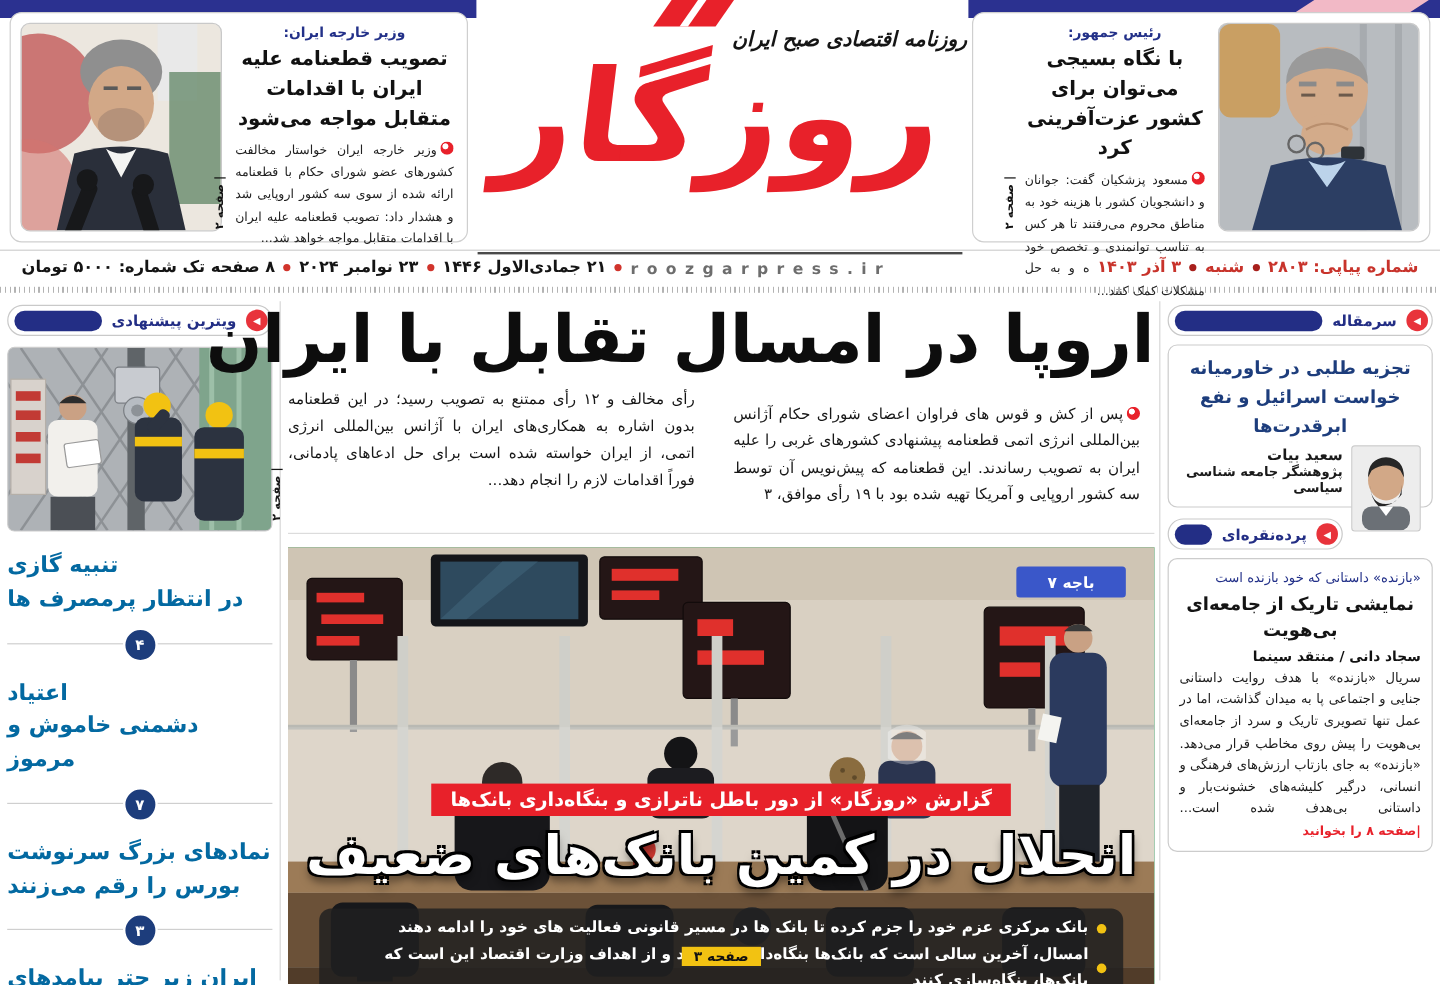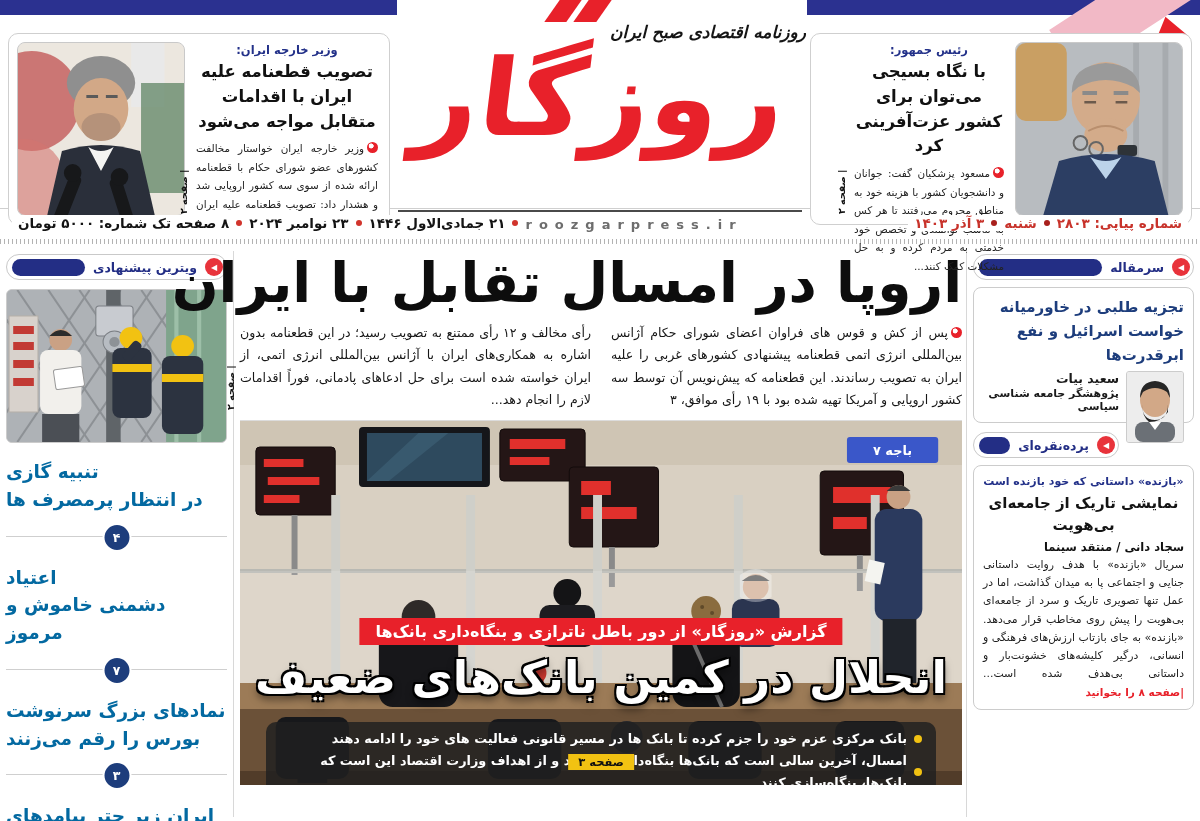--- a/index.html
+++ b/index.html
@@ -7,21 +7,21 @@
         font-family:"DejaVu Sans","Liberation Sans",sans-serif;color:#1a1a1a;margin:0 auto;}
   
   .topbar{position:absolute;top:0;height:15px;background:#2b3190;}
   .topbar.tb-left{left:0;width:397px;}
   .topbar.tb-right{right:0;width:393px;}
   .corner-pink{position:absolute;right:-38px;top:-26px;width:190px;height:52px;background:#f2b9c6;transform:rotate(-33deg);}
   .corner-red{position:absolute;right:14px;top:26px;width:30px;height:30px;background:#e8212a;transform:rotate(40deg) skewX(18deg);}
   .corner-dashes{position:absolute;right:62px;top:56px;width:110px;height:9px;
         background:repeating-linear-gradient(90deg,#7a1418 0 18px,transparent 18px 24px);}
   
-  .mast-card{position:absolute;top:33px;height:192px;width:382px;border:1px solid #cfcfcf;border-radius:10px;
+  .mast-card{position:absolute;top:10px;height:192px;width:382px;border:1px solid #cfcfcf;border-radius:10px;
         background:#fff;display:flex;padding:8px;box-sizing:border-box;gap:8px;z-index:3;}
   .mast-card.left-card{left:8px;}
   .mast-card.right-card{right:8px;padding-left:40px;}
   .photo-frame{width:166px;height:172px;border:1px solid #c9c9c9;border-radius:8px;overflow:hidden;flex:none;background:#ddd;}
   .photo-frame svg{display:block;width:100%;height:100%;}
   .mast-text{flex:1;display:flex;flex-direction:column;position:relative;padding:0 3px;min-width:0;}
   .mast-kicker{color:#233189;font-weight:bold;font-size:11.5px;text-align:center;margin-top:1px;}
   .mast-headline{font-size:16.5px;font-weight:bold;text-align:center;line-height:1.5;margin:3px 0 5px;color:#111;}
   .mast-body{font-size:10.4px;line-height:1.78;text-align:justify;color:#222;}
   .bullet-icon{display:inline-block;width:11px;height:11px;border-radius:50%;background:#e8212a;margin-left:3px;vertical-align:-1px;
@@ -71,39 +71,39 @@
   
   .center-col{position:absolute;left:240px;top:250px;width:722px;}
   .main-kicker{color:#e8212a;font-size:20.5px;font-weight:bold;text-align:center;margin:4px 0 0;}
   .main-headline{font-size:55px;font-weight:bold;text-align:center;line-height:1.2;margin:0 0 6px;color:#0d0d0d;
         letter-spacing:-2px;white-space:nowrap;}
   .lead{position:relative;display:flex;gap:20px;font-size:12.6px;line-height:1.78;text-align:justify;color:#161616;
         padding-bottom:8px;border-bottom:1px solid #dcdcdc;}
   .lead-col{flex:1;min-width:0;}
   .lead-ref{position:absolute;left:0px;bottom:10px;font-size:9.5px;font-weight:bold;transform:rotate(-90deg);
         transform-origin:left bottom;white-space:nowrap;}
-  .photo-block{position:relative;margin-top:0;height:364px;overflow:hidden;background:#15803d;}
+  .photo-block{position:relative;margin-top:11px;height:364px;overflow:hidden;background:#15803d;}
   .photo-block > svg{display:block;width:100%;height:100%;}
   .ph-kicker{position:absolute;top:197px;left:50%;transform:translateX(-50%);background:#e8212a;color:#fff;
         font-weight:bold;font-size:16px;padding:4px 16px;white-space:nowrap;}
   .ph-headline{position:absolute;top:230px;left:0;right:0;text-align:center;color:#fff;font-size:45px;font-weight:bold;
         white-space:nowrap;letter-spacing:-1px;
         text-shadow:2px 2px 0 #000,-2px 2px 0 #000,2px -2px 0 #000,-2px -2px 0 #000,0 5px 8px rgba(0,0,0,.55);}
   .ph-box{position:absolute;top:301px;left:26px;right:26px;background:rgba(32,32,32,.84);border-radius:10px;
         padding:6px 14px;color:#fff;font-size:12.8px;font-weight:bold;line-height:1.75;}
   .ph-line{display:flex;align-items:center;gap:7px;}
   .ph-dot{width:8px;height:8px;border-radius:50%;background:#f2c212;flex:none;}
   .ph-chip{position:absolute;bottom:15px;left:50%;transform:translateX(-50%);background:#f2c212;color:#111;
         font-size:11.5px;font-weight:bold;padding:1px 10px;}
   
   .right-rail{position:absolute;right:6px;top:254px;width:221px;bottom:4px;}
   .sec-box{border:1px solid #ccc;border-radius:8px;margin:7px 0 9px;padding:7px 9px;box-sizing:border-box;background:#fff;}
-  .sec-headline{color:#1d3d7c;font-weight:bold;font-size:15px;line-height:1.6;margin:0 0 4px;}
+  .sec-headline{color:#1d3d7c;font-weight:bold;font-size:15px;text-align:center;line-height:1.6;margin:0 0 4px;}
   .sec-headline2{color:#141414;font-weight:bold;font-size:15px;text-align:center;line-height:1.5;margin:1px 0 3px;}
-  .sec-kicker{color:#233189;font-weight:bold;font-size:11px;text-align:center;line-height:1.6;margin:0;}
+  .sec-kicker{color:#233189;font-weight:normal;font-size:11px;line-height:1.6;margin:0;}
   .author-photo{float:right;width:56px;height:70px;margin-left:7px;margin-bottom:2px;border:1px solid #ccc;
         border-radius:3px;overflow:hidden;background:#ededed;}
   .author-photo svg{display:block;width:100%;height:100%;}
   .author-name{font-weight:bold;font-size:12.5px;text-align:right;margin:2px 0 0;}
   .author-role{font-weight:bold;font-size:11px;text-align:right;margin:1px 0 2px;}
   .byline{font-weight:bold;font-size:11.5px;text-align:right;margin:3px 0 1px;color:#111;}
   .sec-body{font-size:10.9px;line-height:1.68;text-align:justify;color:#1c1c1c;margin:2px 0 0;}
   .read-ref{color:#e8212a;font-weight:bold;font-size:10.5px;white-space:nowrap;}
 </style>
 </head>
@@ -276,21 +276,21 @@
     </div>
     <div class="rail-item">
       <h3><span>ایران زیر چتر پیامدهای</span><br></h3>
 
     </div>
   </aside>
 
   <main class="center-col">
     <h1 class="main-headline">اروپا در امسال تقابل با ایران</h1>
     <div class="lead">
-      <p class="lead-col" style="margin:0"><span class="bullet-icon"></span><span>پس از کش و قوس های فراوان اعضای شورای حکام آژانس بین‌المللی انرژی اتمی قطعنامه پیشنهادی کشورهای غربی را علیه ایران به تصویب رساندند. این قطعنامه که پیش‌نویس آن توسط سه کشور اروپایی و آمریکا تهیه شده بود با ۱۹ رأی موافق، ۳</span></p>
+      <p class="lead-col" style="margin:12px"><span class="bullet-icon"></span><span>پس از کش و قوس های فراوان اعضای شورای حکام آژانس بین‌المللی انرژی اتمی قطعنامه پیشنهادی کشورهای غربی را علیه ایران به تصویب رساندند. این قطعنامه که پیش‌نویس آن توسط سه کشور اروپایی و آمریکا تهیه شده بود با ۱۹ رأی موافق، ۳</span></p>
       <p class="lead-col" style="margin:0">رأی مخالف و ۱۲ رأی ممتنع به تصویب رسید؛ در این قطعنامه بدون اشاره به همکاری‌های ایران با آژانس بین‌المللی انرژی اتمی، از ایران خواسته شده است برای حل ادعاهای پادمانی، فوراً اقدامات لازم را انجام دهد...</p>
       <span class="lead-ref">| صفحه ۲</span>
     </div>
 
     <div class="photo-block">
       <svg viewBox="0 0 728 364" preserveAspectRatio="none">
         <rect width="728" height="364" fill="#d9d0c2"></rect>
         <rect width="728" height="44" fill="#cfc5b4"></rect>
         <rect x="120" y="6" width="132" height="60" rx="4" fill="#15161a"></rect>
         <rect x="128" y="12" width="116" height="48" fill="#2e4a5e"></rect>

